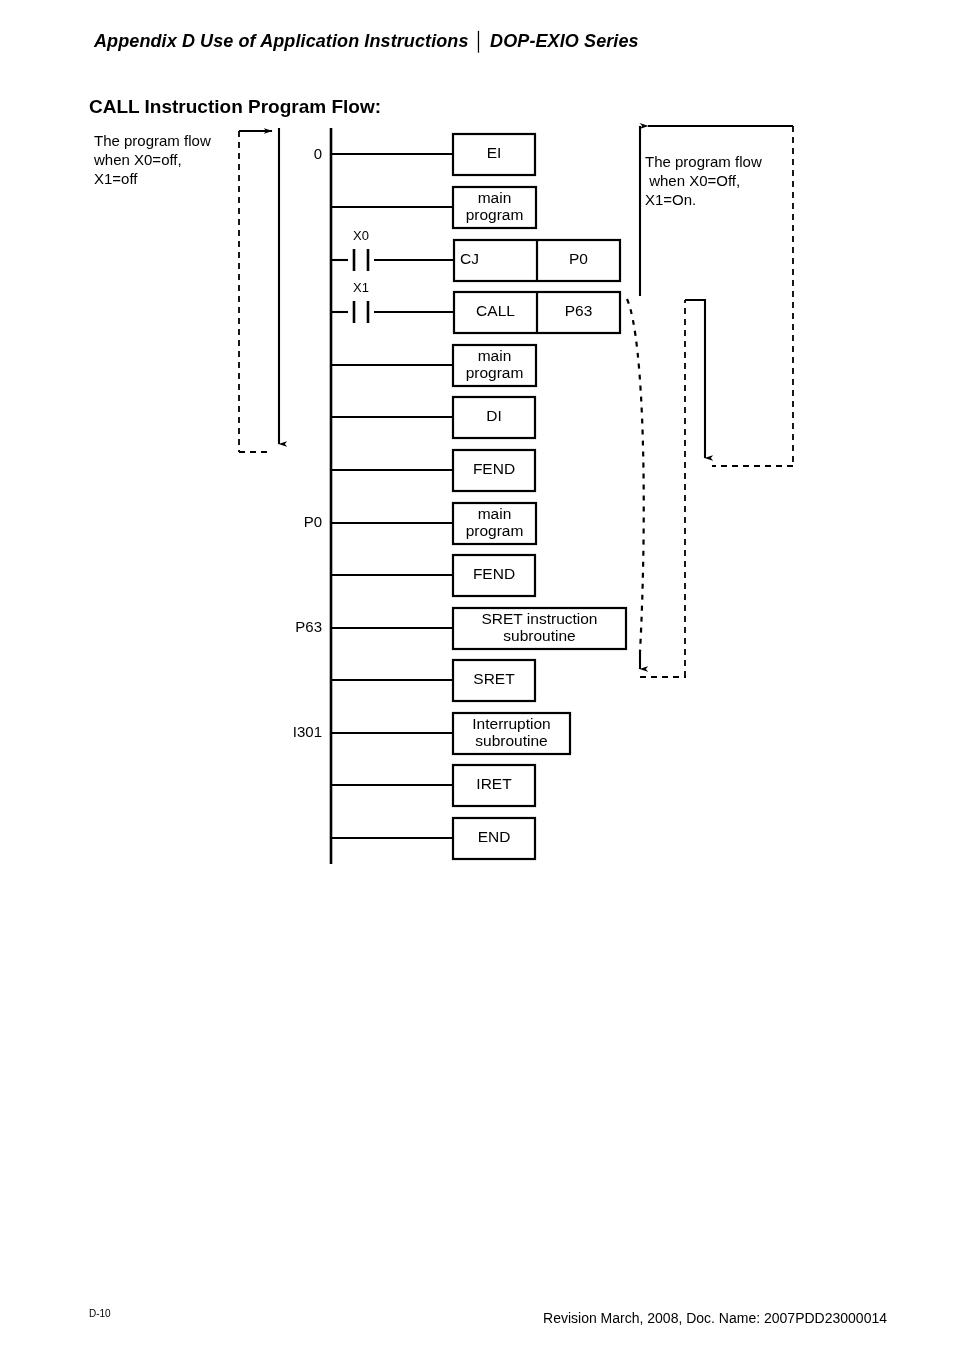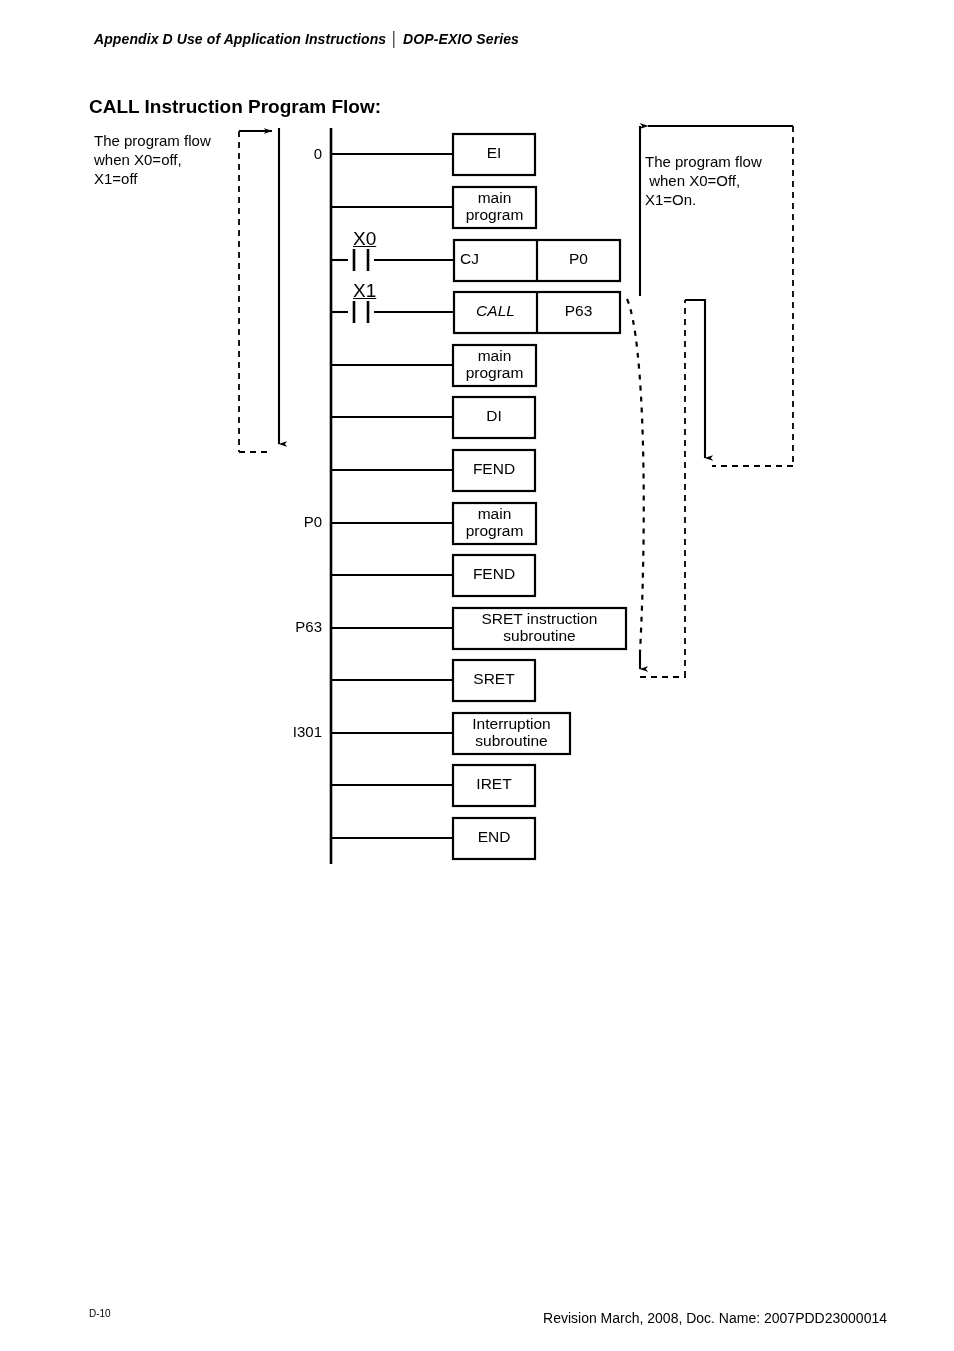--- a/index.html
+++ b/index.html
@@ -17,21 +17,21 @@
   }
   .page {
     position: absolute;
     inset: 0;
   }
   
   #header-title {
     position: absolute;
     left: 94px;
     top: 31px;
-    font-size: 14px;
+    font-size: 18px;
     font-weight: bold;
     font-style: italic;
     letter-spacing: 0.1px;
     white-space: pre;
   }
   
   #section-heading {
     position: absolute;
     left: 89px;
     top: 96px;
@@ -81,23 +81,22 @@
     pointer-events: none;
   }
   .steplabel {
     position: absolute;
     font-size: 15px;
     text-align: right;
     white-space: pre;
   }
   .contactlabel {
     position: absolute;
-    font-size: 19px;
-    white-space: pre;
-    text-decoration: underline;
+    font-size: 13px;
+    white-space: pre;
   }
   svg { display: block; }
 </style>
 </head>
 <body>
 
 <div class="page">
 
   <div id="header-title">Appendix D Use of Application Instructions │ DOP-EXIO Series</div>
 
@@ -223,21 +222,21 @@
     <div class="contactlabel" style="left:353px; top:280px;">X1</div>
 
     <div class="boxlabel" style="left:453px; top:144px; width:82px;">EI</div>
 
     <div class="boxlabel" style="left:453px; top:189px; width:83px;">main
 program</div>
 
     <div class="boxlabel" style="left:428px; top:250px; width:83px;">CJ</div>
     <div class="boxlabel" style="left:537px; top:250px; width:83px;">P0</div>
 
-    <div class="boxlabel" style="left:454px; top:302px; width:83px;font-style:italic;">CALL</div>
+    <div class="boxlabel" style="left:454px; top:302px; width:83px;">CALL</div>
     <div class="boxlabel" style="left:537px; top:302px; width:83px;">P63</div>
 
     <div class="boxlabel" style="left:453px; top:347px; width:83px;">main
 program</div>
 
     <div class="boxlabel" style="left:453px; top:407px; width:82px;">DI</div>
 
     <div class="boxlabel" style="left:453px; top:460px; width:82px;">FEND</div>
 
     <div class="boxlabel" style="left:453px; top:505px; width:83px;">main

